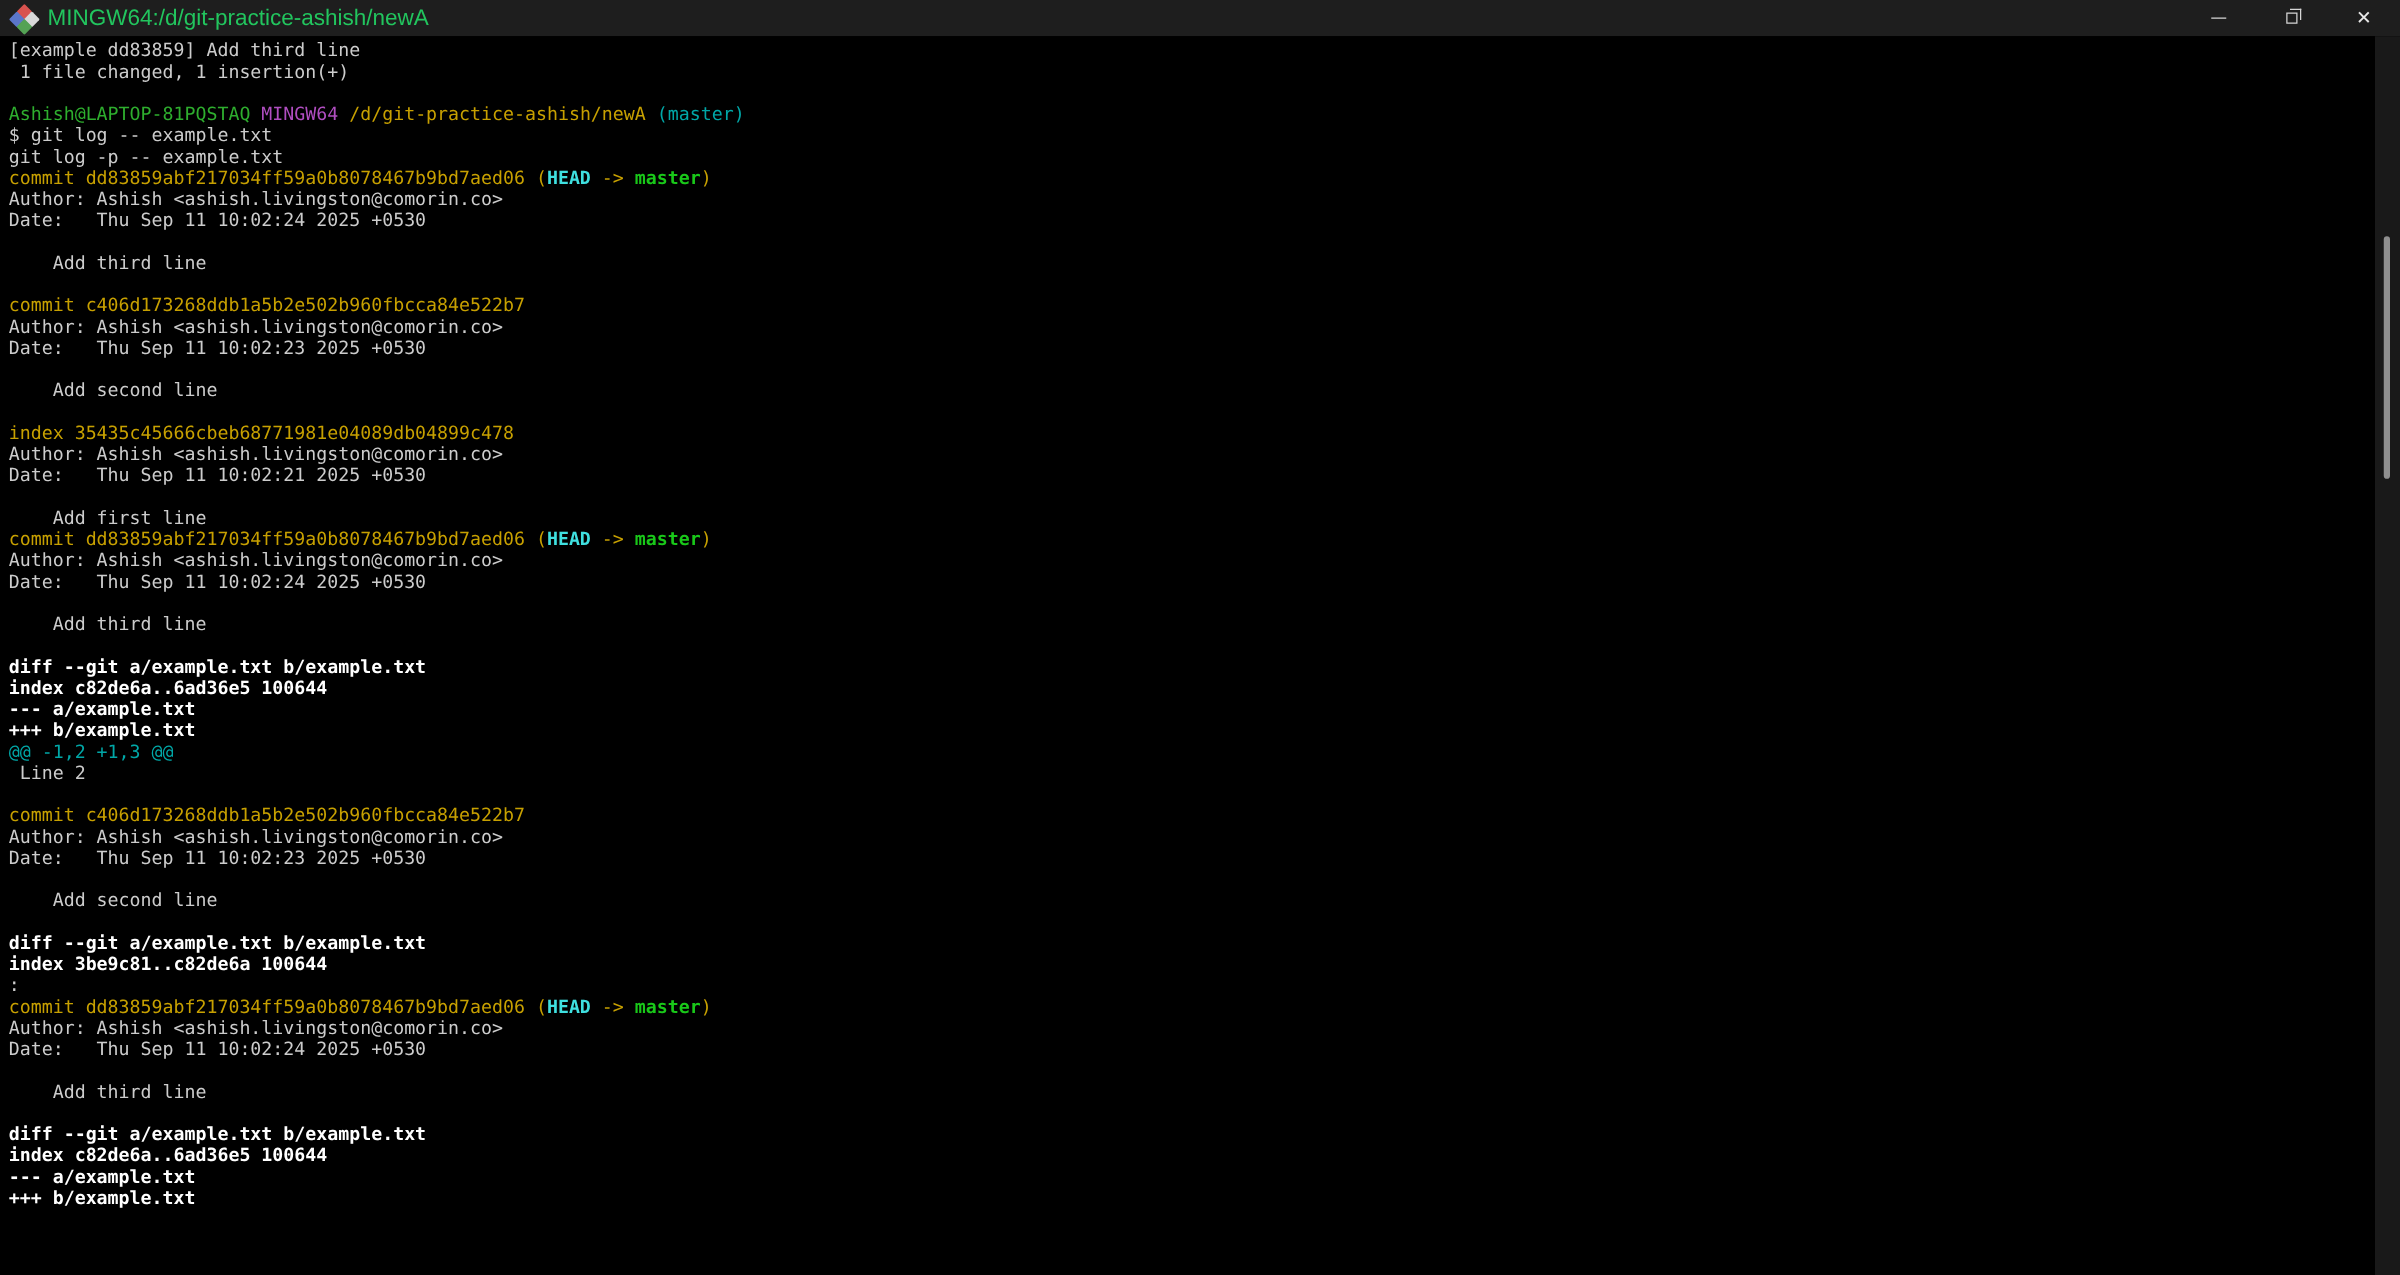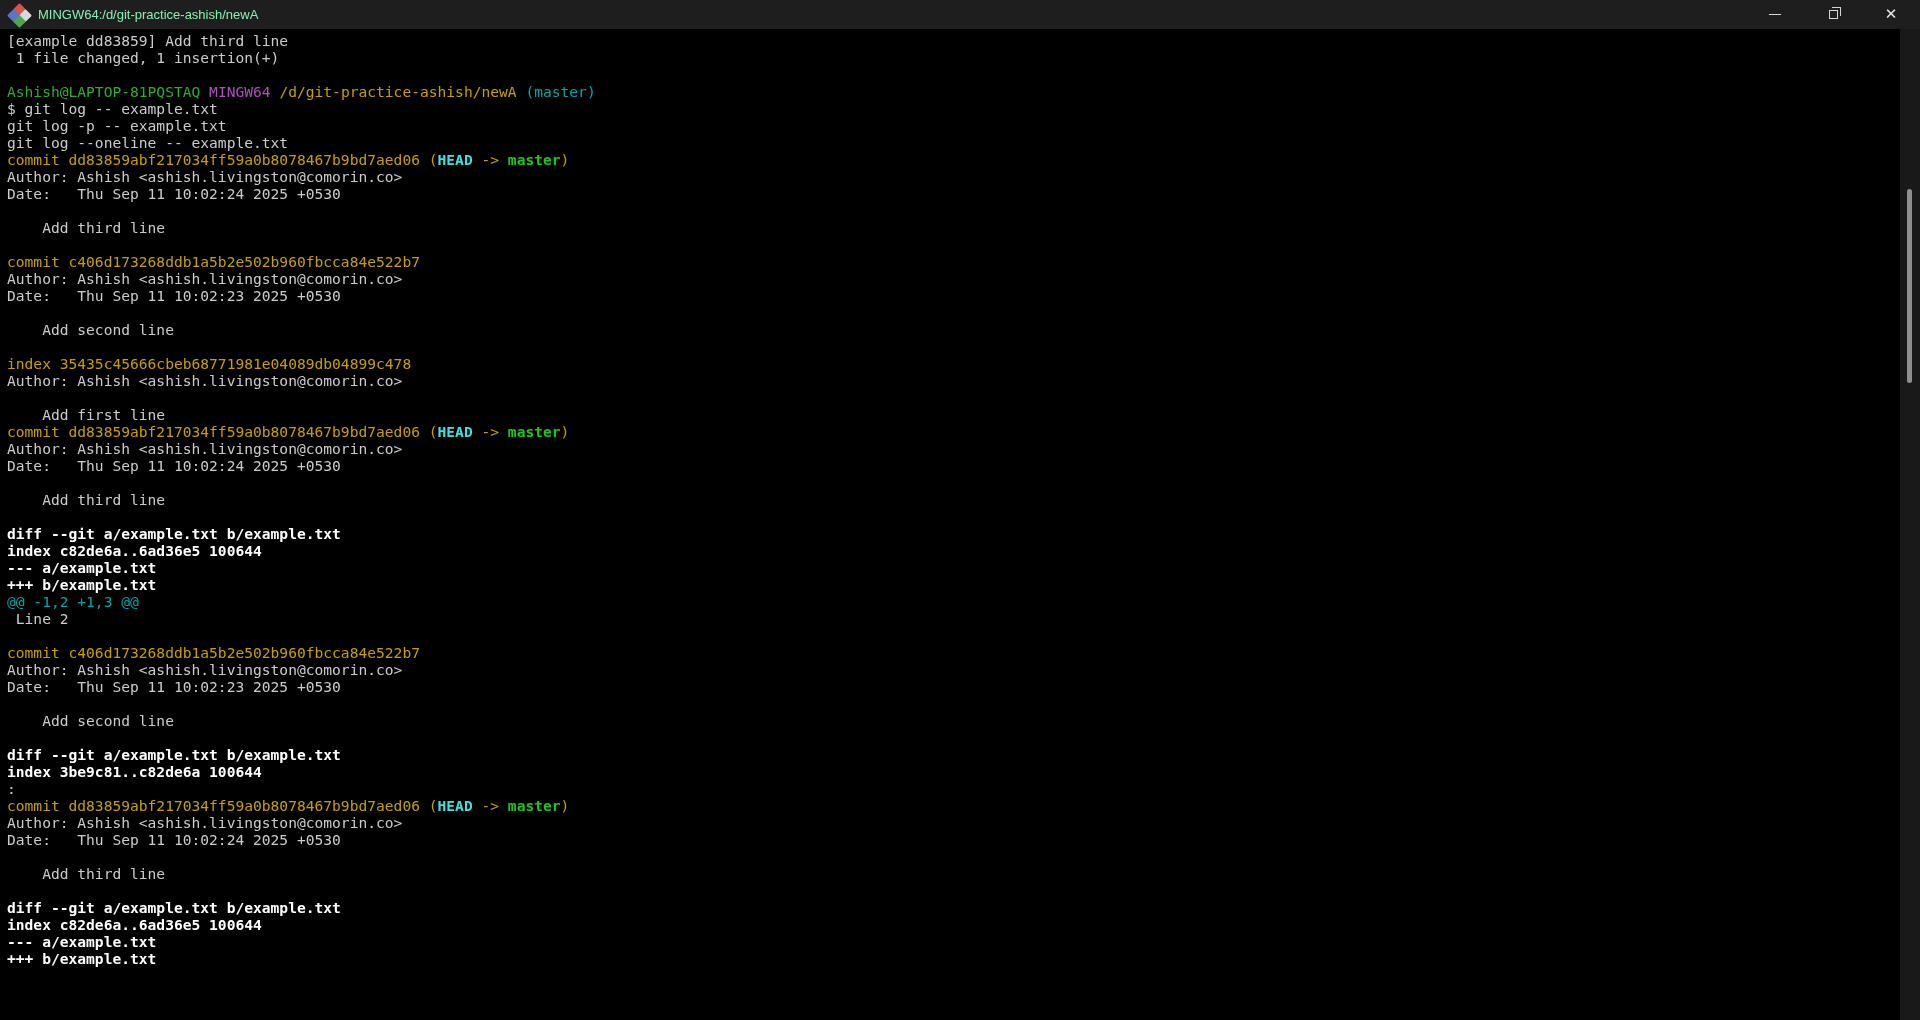--- a/index.html
+++ b/index.html
@@ -10,21 +10,21 @@
   .titlebar {
     height:29px; background:var(--titlebar-bg,#1e1e1e);
     display:flex; align-items:center; position:relative;
   }
   .app-icon { width:20px; height:20px; position:relative; margin-left:9px; flex:0 0 auto; }
   .app-icon .d { position:absolute; width:9px; height:9px; transform:rotate(45deg); border-radius:1px; }
   .d-top    { left:6px;  top:0;    background:#d9534f; }
   .d-left   { left:0px;  top:6px;  background:#5b76c9; }
   .d-right  { left:12px; top:6px;  background:#d9d9d9; }
   .d-bottom { left:6px;  top:12px; background:#54a254; }
-  .window-title { color:#86efac; font-size:13px; margin-left:9px; white-space:nowrap; }
+  .window-title { color:#22c55e; font-size:18px; margin-left:9px; white-space:nowrap; }
   .controls { margin-left:auto; display:flex; height:100%; }
   .ctl-btn { width:58px; height:29px; display:flex; align-items:center; justify-content:center; background:transparent; border:none; cursor:pointer; }
   .min-glyph { width:12px; height:1px; background:#d6d6d6; display:block; }
   .restore-glyph { width:9px; height:9px; border:1px solid #d6d6d6; position:relative; background:var(--titlebar-bg,#1e1e1e); display:block; }
   .restore-glyph::before { content:""; position:absolute; left:2px; top:-4px; width:8px; height:8px; border:1px solid #d6d6d6; border-left-width:0; border-bottom-width:0; }
   .close-glyph { color:#e8e8e8; font-size:15px; line-height:1; font-family:"DejaVu Sans", sans-serif; }
 
   
   .terminal {
     position:absolute; left:0; right:20px; top:29px; bottom:0;
@@ -78,35 +78,35 @@
   </div>
 </div>
 
 <div class="terminal">
     <div class="line"><span class="c-f">[example dd83859] Add third line</span></div>
     <div class="line"><span class="c-f"> 1 file changed, 1 insertion(+)</span></div>
     <div class="line"><span class="c-f"></span></div>
     <div class="line"><span class="c-g">Ashish@LAPTOP-81PQSTAQ </span><span class="c-m">MINGW64 </span><span class="c-y">/d/git-practice-ashish/newA </span><span class="c-c">(master)</span></div>
     <div class="line"><span class="c-f">$ git log -- example.txt</span></div>
     <div class="line"><span class="c-f">git log -p -- example.txt</span></div>
-    <div class="line"><span class="c-f">git log --oneline -- example.txt</span></div>
     <div class="line"><span class="c-y">commit dd83859abf217034ff59a0b8078467b9bd7aed06 (</span><span class="c-C">HEAD</span><span class="c-y"> -&gt; </span><span class="c-G">master</span><span class="c-y">)</span></div>
     <div class="line"><span class="c-f">Author: Ashish &lt;ashish.livingston@comorin.co&gt;</span></div>
     <div class="line"><span class="c-f">Date:   Thu Sep 11 10:02:24 2025 +0530</span></div>
     <div class="line"><span class="c-f"></span></div>
     <div class="line"><span class="c-f">    Add third line</span></div>
     <div class="line"><span class="c-f"></span></div>
     <div class="line"><span class="c-y">commit c406d173268ddb1a5b2e502b960fbcca84e522b7</span></div>
     <div class="line"><span class="c-f">Author: Ashish &lt;ashish.livingston@comorin.co&gt;</span></div>
     <div class="line"><span class="c-f">Date:   Thu Sep 11 10:02:23 2025 +0530</span></div>
     <div class="line"><span class="c-f"></span></div>
     <div class="line"><span class="c-f">    Add second line</span></div>
     <div class="line"><span class="c-f"></span></div>
     <div class="line"><span class="c-y">index 35435c45666cbeb68771981e04089db04899c478</span></div>
     <div class="line"><span class="c-f">Author: Ashish &lt;ashish.livingston@comorin.co&gt;</span></div>
+    <div class="line"><span class="c-f">Date:   Thu Sep 11 10:02:21 2025 +0530</span></div>
     <div class="line"><span class="c-f"></span></div>
     <div class="line"><span class="c-f">    Add first line</span></div>
     <div class="line"><span class="c-y">commit dd83859abf217034ff59a0b8078467b9bd7aed06 (</span><span class="c-C">HEAD</span><span class="c-y"> -&gt; </span><span class="c-G">master</span><span class="c-y">)</span></div>
     <div class="line"><span class="c-f">Author: Ashish &lt;ashish.livingston@comorin.co&gt;</span></div>
     <div class="line"><span class="c-f">Date:   Thu Sep 11 10:02:24 2025 +0530</span></div>
     <div class="line"><span class="c-f"></span></div>
     <div class="line"><span class="c-f">    Add third line</span></div>
     <div class="line"><span class="c-f"></span></div>
     <div class="line"><span class="c-b">diff --git a/example.txt b/example.txt</span></div>
     <div class="line"><span class="c-b">index c82de6a..6ad36e5 100644</span></div>

